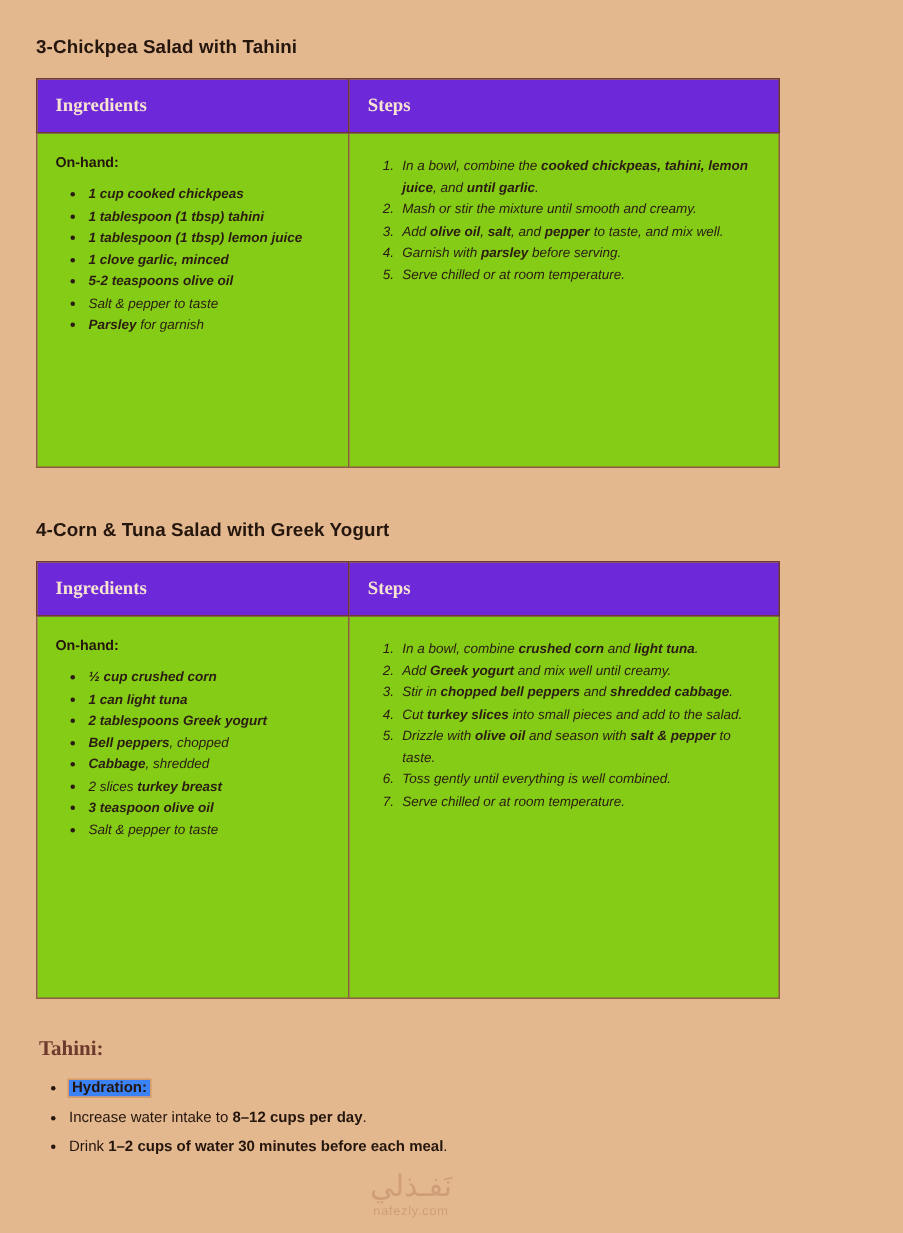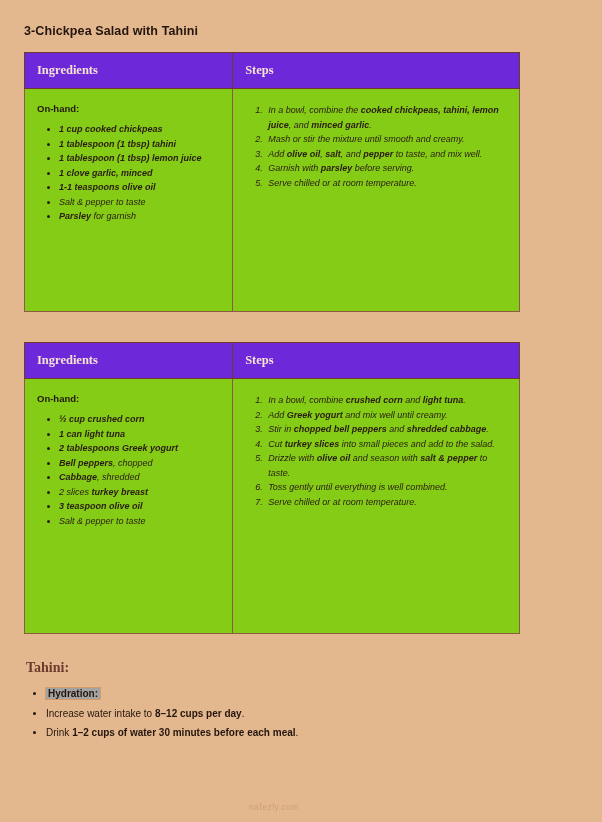--- a/index.html
+++ b/index.html
@@ -99,21 +99,21 @@
     margin: 0;
     padding-left: 22px;
     list-style: disc;
   }
   ul.notes li {
     font-size: 10px;
     line-height: 1.95;
     color: #24150d;
   }
   .hl {
-    background: #a3a3a3;
+    background: #3b82f6;
     outline: 1px solid #d89a66;
     padding: 0 2px;
     font-weight: bold;
   }
   .footer {
     position: absolute;
     left: 0;
     right: 0;
     bottom: 10px;
     text-align: center;
@@ -148,40 +148,41 @@
     </thead>
     <tbody>
       <tr>
         <td class="cell-ing">
           <div class="onhand">On-hand:</div>
           <ul class="ing">
             <li><b>1 cup cooked chickpeas</b></li>
             <li><b>1 tablespoon (1 tbsp) tahini</b></li>
             <li><b>1 tablespoon (1 tbsp) lemon juice</b></li>
             <li><b>1 clove garlic, minced</b></li>
-            <li><b>1-1 teaspoons olive oil</b></li>
+            <li><b>5-2 teaspoons olive oil</b></li>
             <li>Salt &amp; pepper to taste</li>
             <li><b>Parsley</b> for garnish</li>
           </ul>
         </td>
         <td class="cell-steps">
           <ol class="steps">
-            <li>In a bowl, combine the <b>cooked chickpeas, tahini, lemon juice</b>, and <b>minced garlic</b>.</li>
+            <li>In a bowl, combine the <b>cooked chickpeas, tahini, lemon juice</b>, and <b>until garlic</b>.</li>
             <li>Mash or stir the mixture until smooth and creamy.</li>
             <li>Add <b>olive oil</b>, <b>salt</b>, and <b>pepper</b> to taste, and mix well.</li>
             <li>Garnish with <b>parsley</b> before serving.</li>
             <li>Serve chilled or at room temperature.</li>
           </ol>
         </td>
       </tr>
     </tbody>
   </table>
 
   <div class="spacer"></div>
 
+  <h2 class="recipe-title">4-Corn &amp; Tuna Salad with Greek Yogurt</h2>
 
   <table class="recipe-table">
     <thead>
       <tr>
         <th class="col-ing">Ingredients</th>
         <th>Steps</th>
       </tr>
     </thead>
     <tbody>
       <tr>
@@ -216,16 +217,17 @@
   <div class="notes-wrap">
     <div class="notes-title">Tahini:</div>
     <ul class="notes">
       <li><span class="hl">Hydration:</span></li>
       <li>Increase water intake to <b>8–12 cups per day</b>.</li>
       <li>Drink <b>1–2 cups of water 30 minutes before each meal</b>.</li>
     </ul>
   </div>
 
   <div class="footer">
+    <div class="brand-ar">نَفـذلي</div>
     <div class="brand-en">nafezly.com</div>
   </div>
 
 </div>
 
 </body></html>

